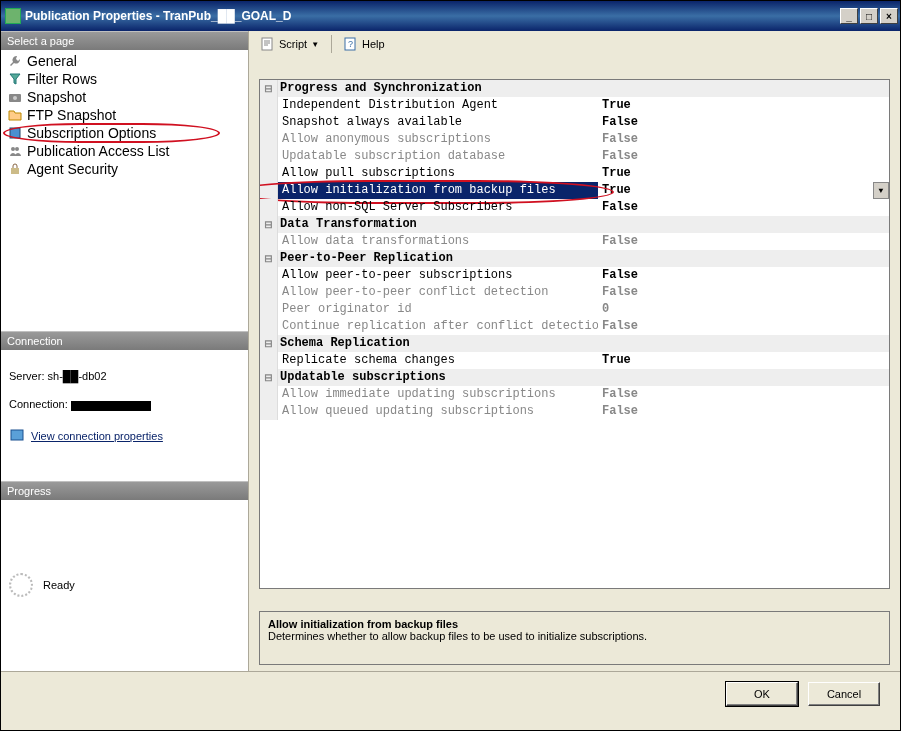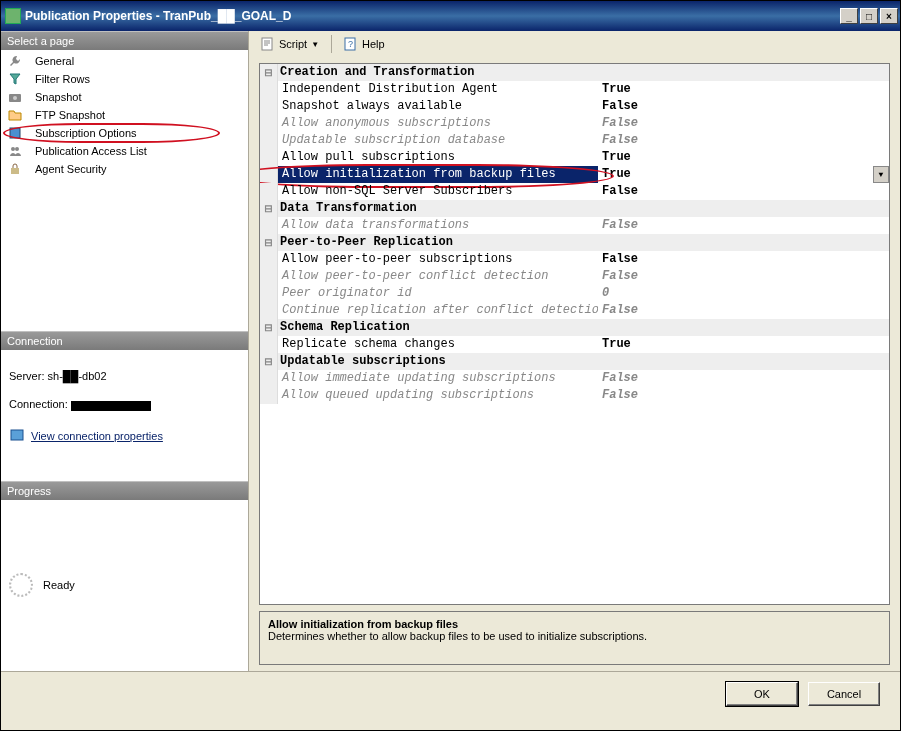--- a/index.html
+++ b/index.html
@@ -55,23 +55,22 @@
   }
   .nav-list {
     padding: 2px 0;
     background:#fff;
     flex-shrink:0;
   }
   .nav-item {
     display:flex; align-items:center;
     padding: 1px 6px;
     font-family: Tahoma, sans-serif;
-    font-size: 11px;
+    font-size: 14px;
     white-space: nowrap;
-    gap: 8px;
   }
   .nav-item .nav-icon {
     width:16px; height:16px; margin-right:4px;
     display:inline-flex; align-items:center; justify-content:center;
   }
   .nav-selected {
     position: relative;
     border-radius: 8px;
   }
   .nav-selected::after {
@@ -84,20 +83,21 @@
   .link { color: #0a246a; text-decoration: underline; }
   .progress-area { padding: 10px 8px; background:#fff; font-family: Tahoma, sans-serif; font-size:11px; display:flex; align-items:center; flex:1;}
   .progress-area .spinner { width:24px; height:24px; border:2px dotted #bbb; border-radius:50%; margin-right:10px;}
   .spacer { flex:1; background:#fff; }
 
   .main {
     flex:1;
     background:#ece9d8;
     display:flex;
     flex-direction:column;
+    gap:16px;
   }
   .toolbar {
     height: 26px;
     display:flex; align-items:center;
     padding: 0 8px;
     font-family: Tahoma, sans-serif;
     font-size:11px;
     gap:4px;
   }
   .tb-btn { display:flex; align-items:center; padding:2px 4px; }
@@ -114,21 +114,21 @@
   .prop-grid { width:100%; }
   .prop-row { display:flex; height:17px; line-height:17px; font-size:12px; }
   .prop-row.selected { background:#0a246a; color:#fff; }
   .prop-row.selected .val-cell { background:#fff; color:#000; }
   .exp-cell { width:18px; text-align:center; font-family:Tahoma,sans-serif; font-size:10px; color:#888; background:#eee; border-right:1px solid #ddd;}
   .cat-row { background:#eee; font-weight:bold; }
   .cat-row .label-cell { padding-left: 2px; }
   .label-cell { width: 320px; padding-left: 4px; white-space:nowrap; overflow:hidden; }
   .sub .label-cell { padding-left: 4px; }
   .val-cell { flex:1; font-weight:bold; padding-left:4px; position:relative;}
-  .disabled-row { color:#888;font-style:italic; }
+  .disabled-row { color:#888; }
   .disabled-row .val-cell { color:#888; }
   .dd-btn {
     position:absolute; right:0; top:0; width:16px; height:17px;
     background:#d4d0c8; border:1px solid #888;
     display:flex; align-items:center; justify-content:center;
     font-size:8px; color:#000;
   }
   .circle-sel::after {
     content:""; position:absolute; left:-30px; width:380px; top:-2px; height:20px;
     border:2px solid #d01020; border-radius:50%/70%;
@@ -292,21 +292,21 @@
             </svg>
         </span>
         <span>Help</span>
       </div>
     </div>
 
     <div class="grid-wrap">
       <div class="prop-grid" id="prop-grid">
           <div class="prop-row cat-row">
             <div class="exp-cell">⊟</div>
-            <div class="label-cell">Creation and Transformation</div>
+            <div class="label-cell">Progress and Synchronization</div>
             <div class="val-cell"></div>
           </div>
           <div class="row-wrap">
             <div class="prop-row sub">
               <div class="exp-cell"></div>
               <div class="label-cell">Independent Distribution Agent</div>
               <div class="val-cell">True</div>
             </div>
           </div>
           <div class="row-wrap">

